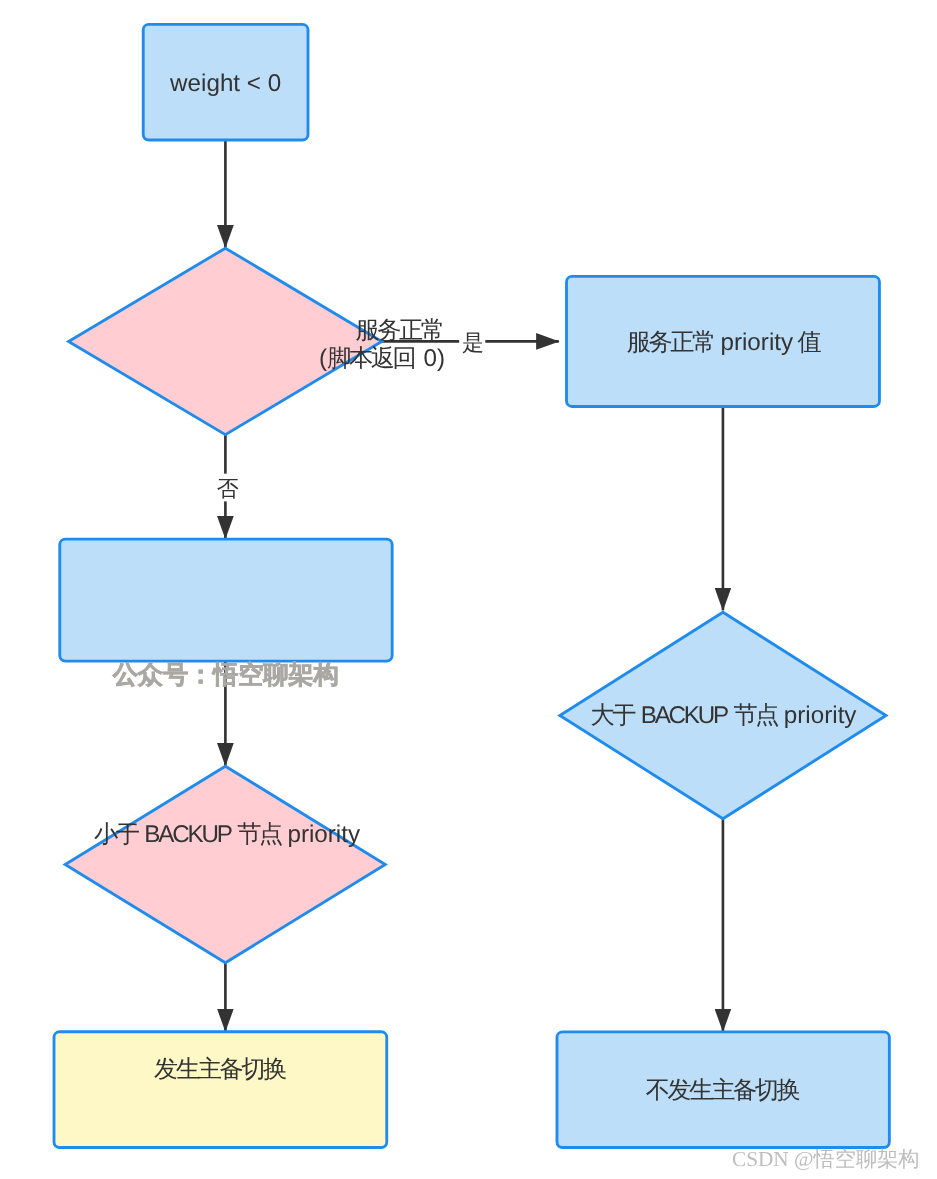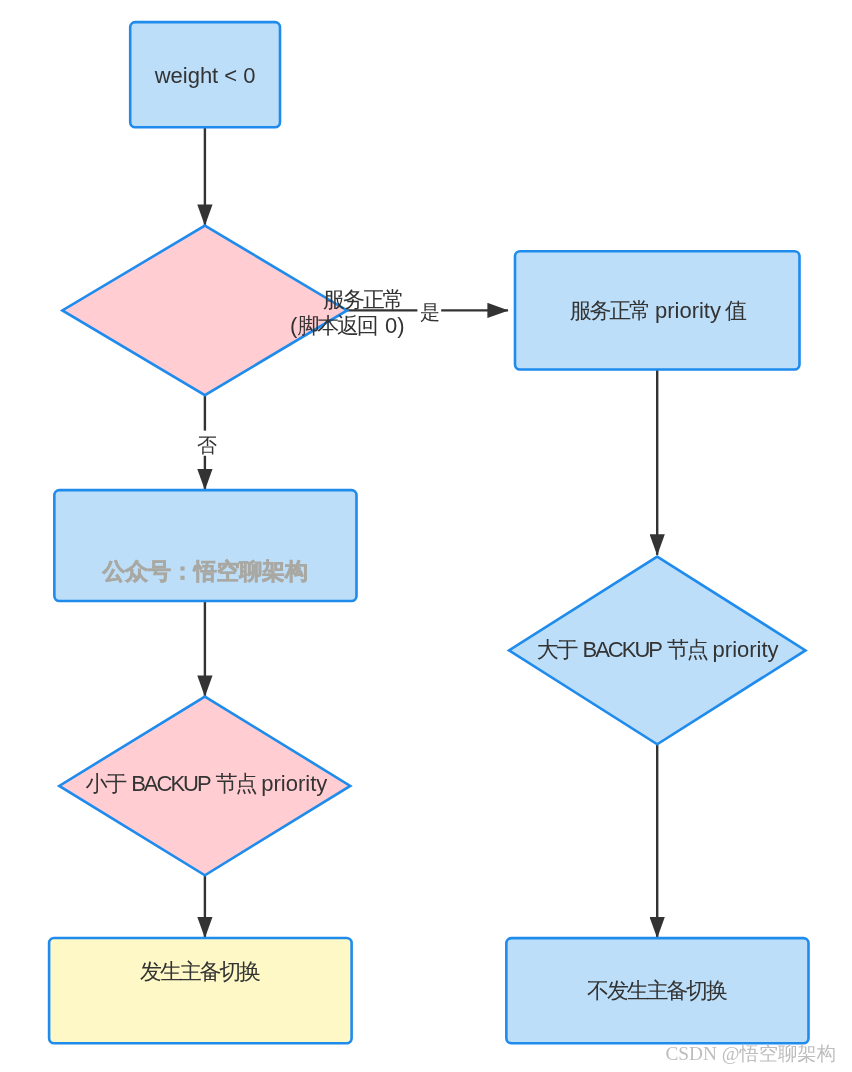--- a/index.html
+++ b/index.html
@@ -59,26 +59,26 @@
   <div class="lbl" style="left:5.1px;top:63.0px;width:400px;">weight &lt; 0</div>
 
   <div class="lbl" style="left:4.5px;top:286.8px;width:400px;text-align:right;">
     <div><span class="z">服务正常</span></div>
     <div><span>(</span><span class="z">脚本返回</span><span> 0)</span></div>
   </div>
 
   <div class="lbl ws" style="left:458.3px;top:297.9px;width:400px;"><span class="z">服务正常</span><span> priority </span><span class="z">值</span></div>
 
 
-  <div class="lbl ws" style="left:6.4px;top:771px;width:400px;"><span class="z">小于</span> <span class="u">BACKUP</span> <span class="z">节点</span> <span>priority</span></div>
+  <div class="lbl ws" style="left:6.4px;top:745px;width:400px;"><span class="z">小于</span> <span class="u">BACKUP</span> <span class="z">节点</span> <span>priority</span></div>
 
   <div class="lbl ws" style="left:457.7px;top:637.3px;width:400px;"><span class="z">大于</span> <span class="u">BACKUP</span> <span class="z">节点</span> <span>priority</span></div>
 
   <div class="lbl" style="left:0.6px;top:959px;width:400px;"><span class="z">发生主备切换</span></div>
 
   <div class="lbl" style="left:457.5px;top:978.0px;width:400px;"><span class="z">不发生主备切换</span></div>
 
   <div class="elbl" style="left:404.2px;top:302.2px;width:50px;"><span>是</span></div>
   <div class="elbl" style="left:181.2px;top:435.2px;width:50px;"><span>否</span></div>
 
-  <div class="wm-inline" style="left:102.5px;top:556px;">公众号：悟空聊架构</div>
+  <div class="wm-inline" style="left:102.5px;top:598px;">公众号：悟空聊架构</div>
   <div class="wm-corner" style="left:665.5px;top:1039.5px;">CSDN @悟空聊架构</div>
 </div>
 
 </body></html>

